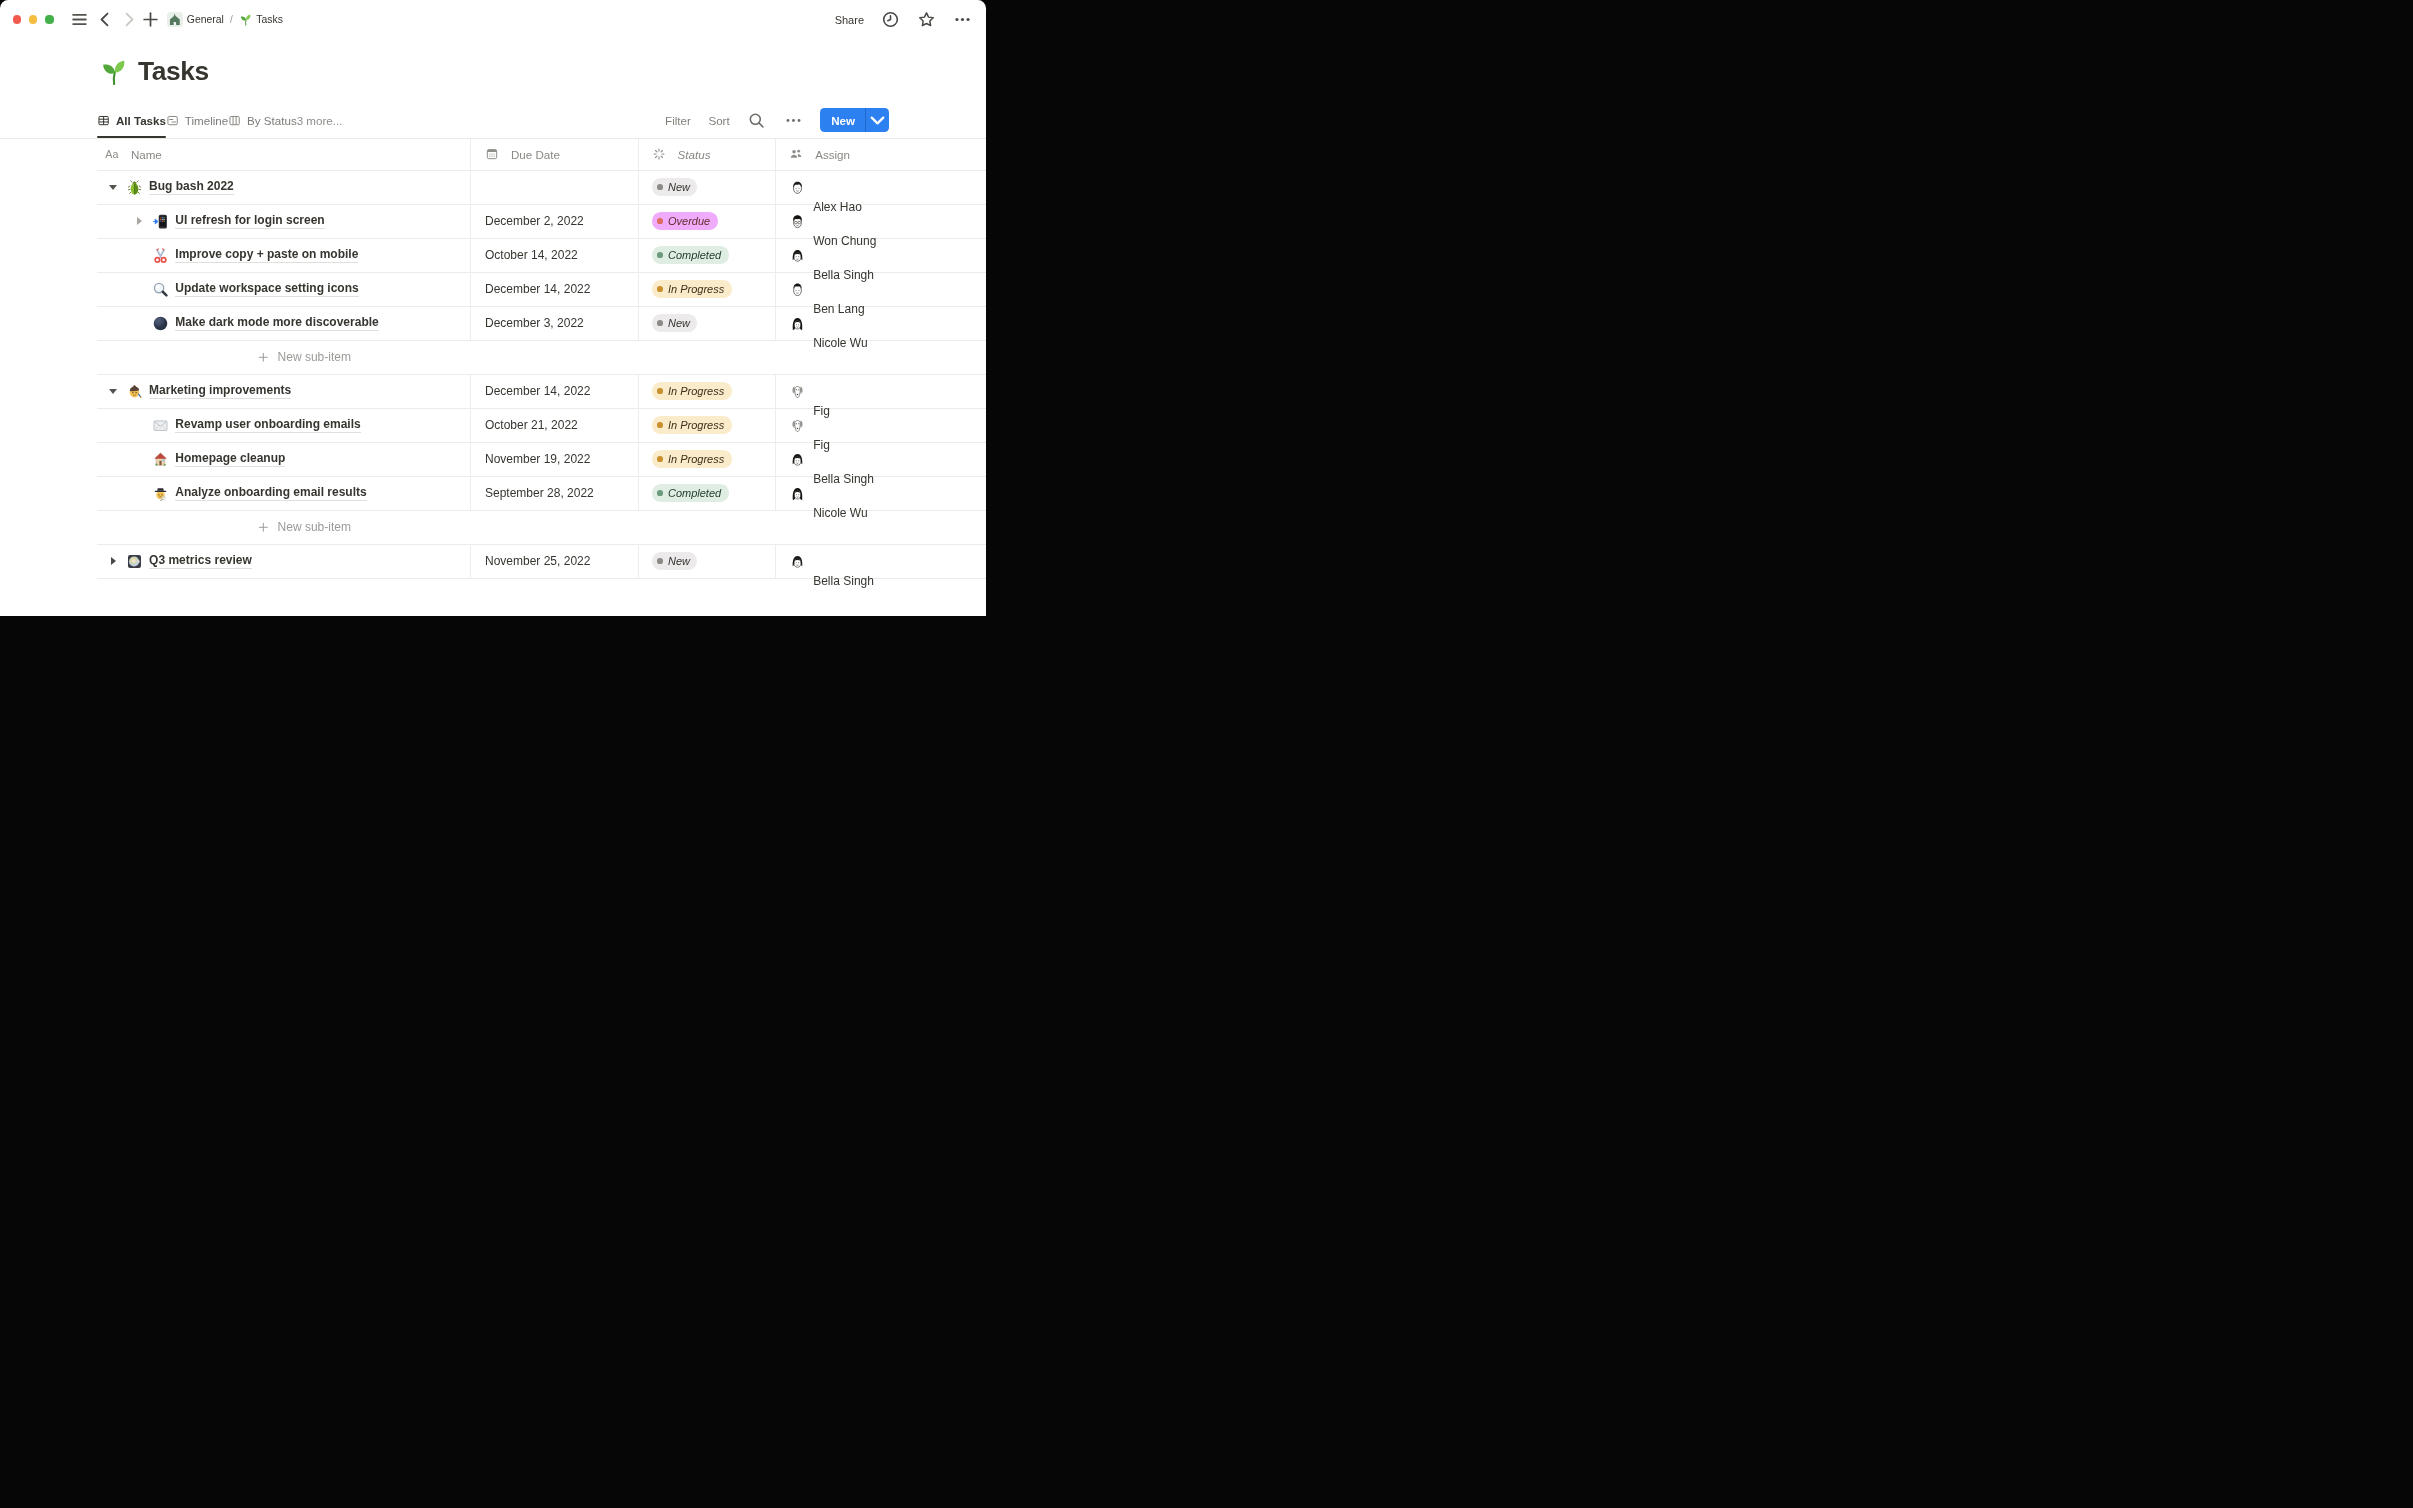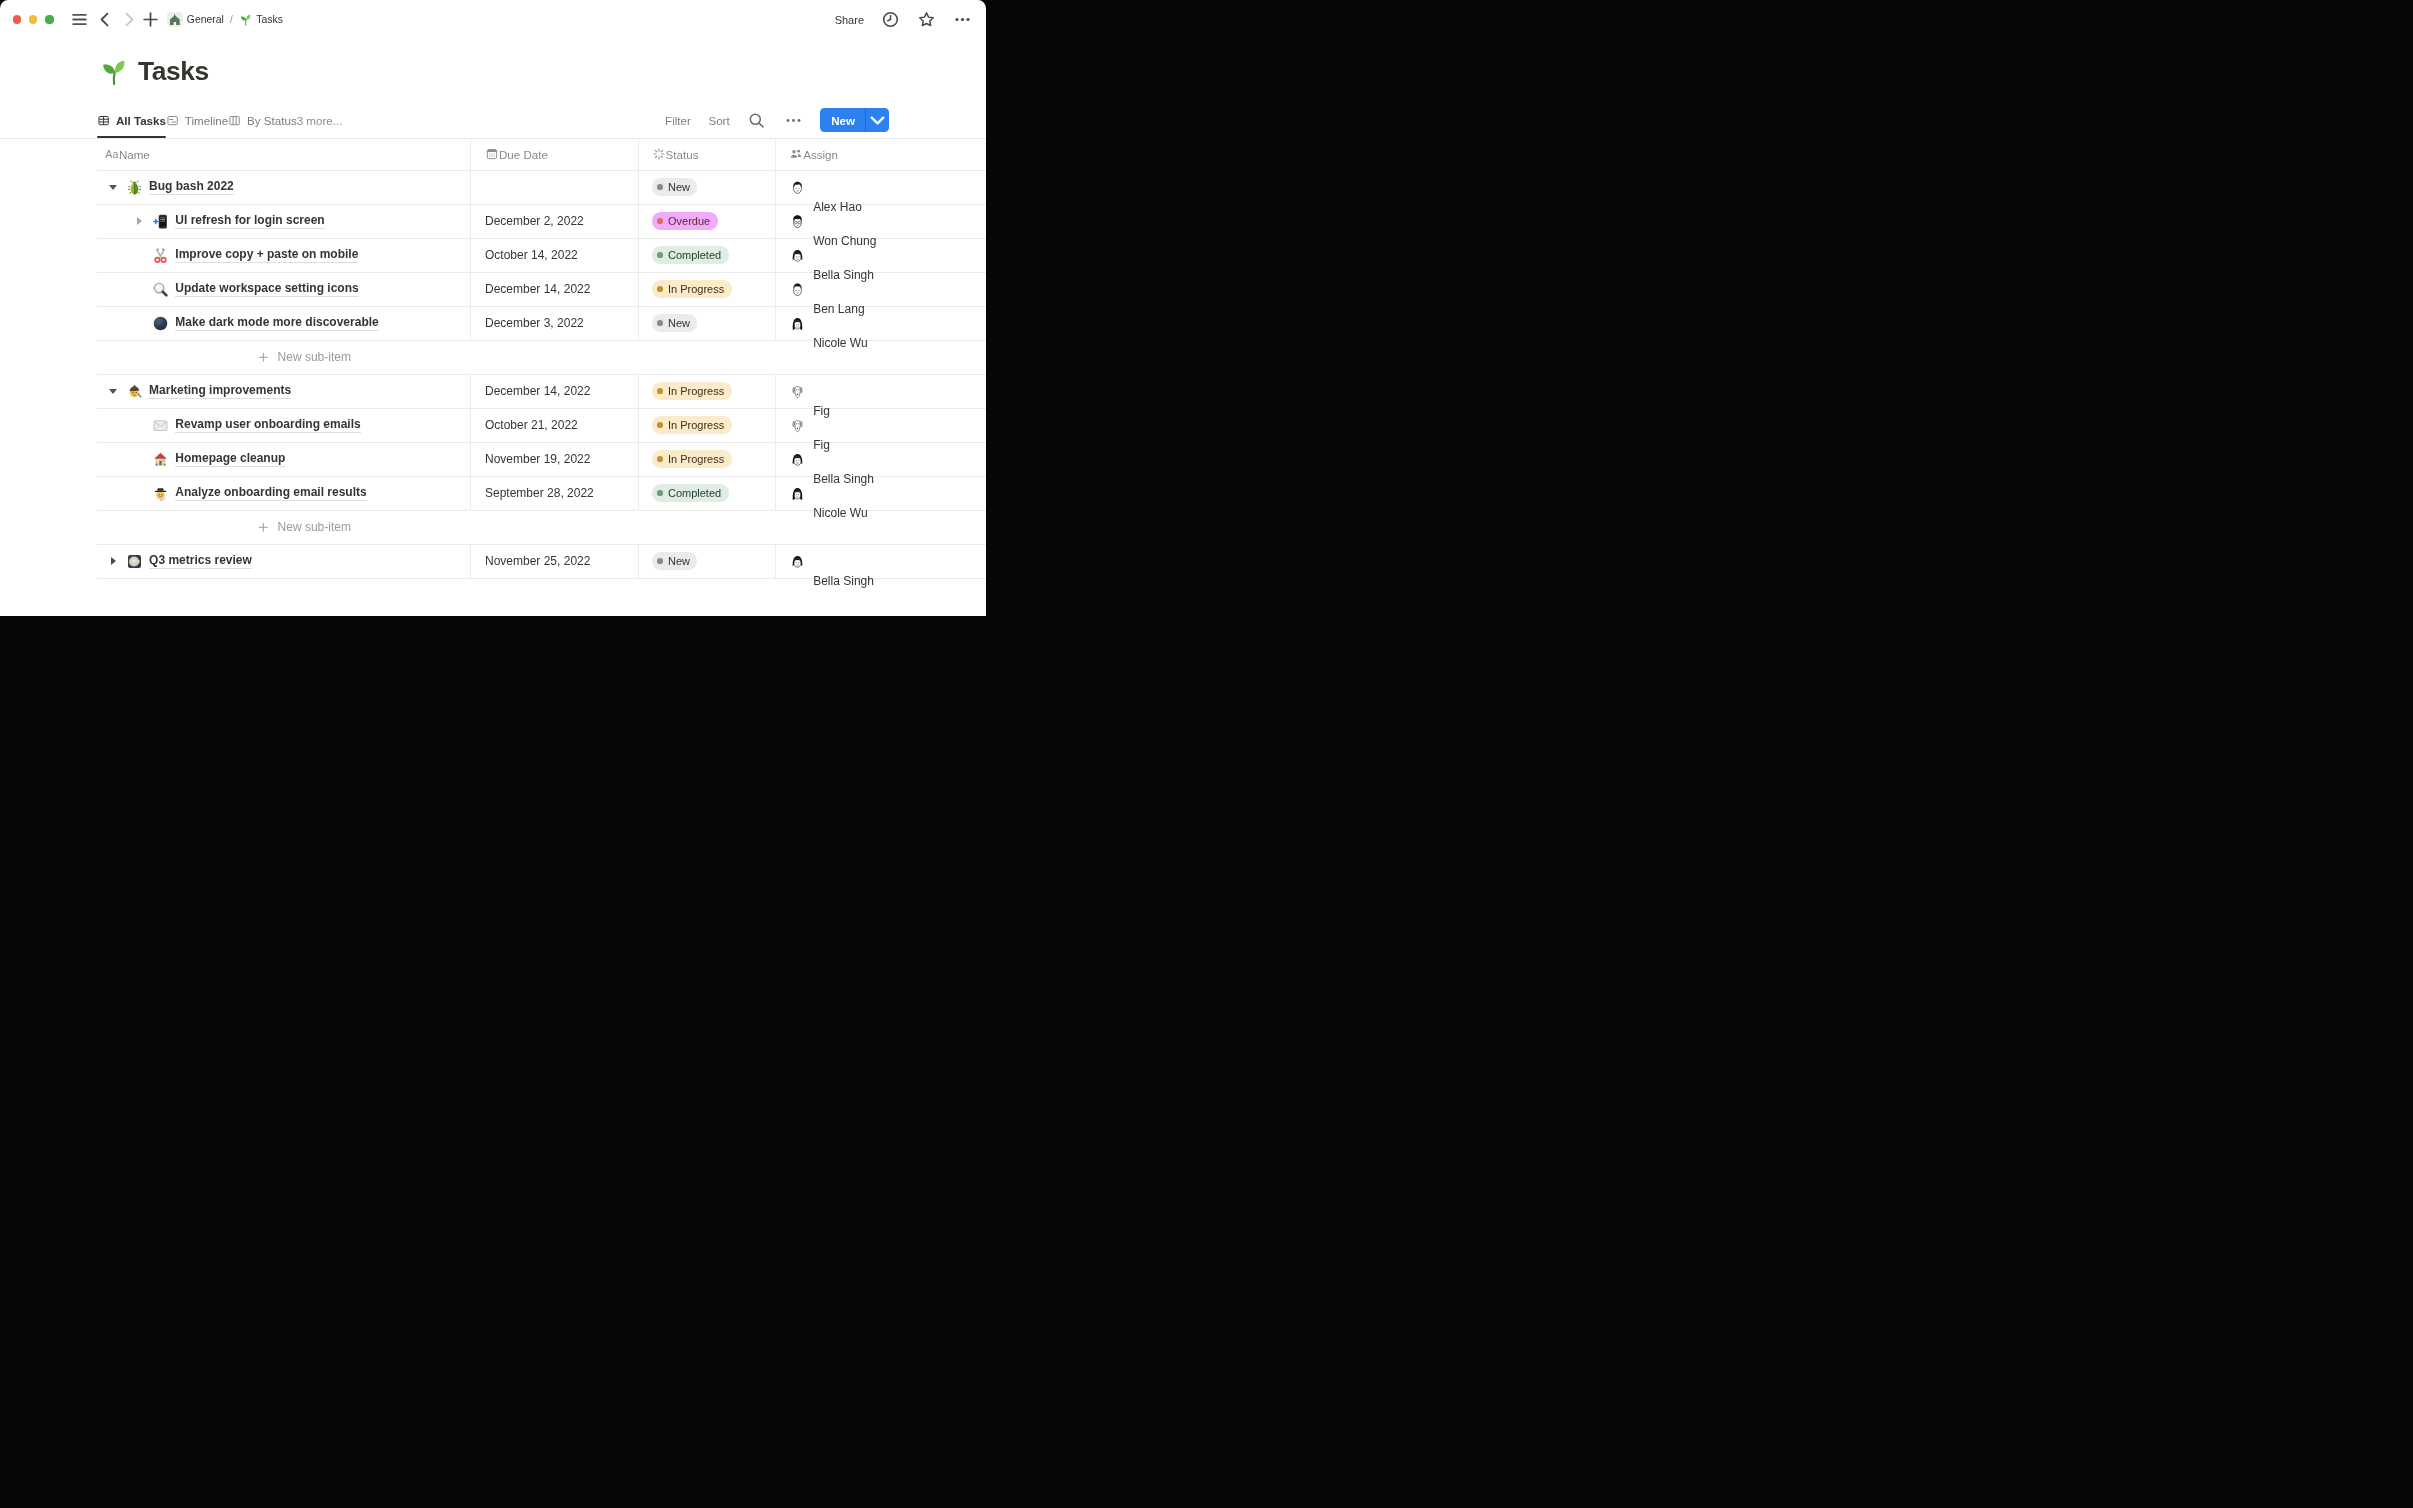--- a/index.html
+++ b/index.html
@@ -46,26 +46,26 @@
   .newbtn .nb-main{ display:flex; align-items:center; padding:0 10px 0 10.7px; font-size:11.6px; font-weight:600; }
   .newbtn .nb-split{ display:flex; align-items:center; justify-content:center; width:24px;
                      border-left:0.6px solid rgba(10,60,130,.35); }
 
   
   .table{ margin-left:97px; }
   .trow{ display:flex; border-bottom:0.6px solid #EBEBE9; align-items:stretch; }
   .cell{ display:flex; align-items:center; }
   .c-name{ width:374px; }
   .c-due{ width:168px; padding-left:14px; }
-  .c-status{ width:137px; padding-left:12.6px; }
+  .c-status{ width:137px; padding-left:12.6px;font-style:italic; }
   .c-assign{ flex:1; padding-left:13.2px; }
   .vline{ border-right:0.6px solid #EDEDEB; }
 
   .thead{ height:32px; }
-  .thead .hcell{ color:#8A8884; font-size:11.6px; gap:0; }
+  .thead .hcell{ color:#8A8884; font-size:11.6px; gap:12px; }
   .thead .c-name{ padding-left:8.2px; }
   .hicon{ display:inline-flex; width:14px; height:14px; align-items:center; justify-content:center; }
   .aa{ font-size:10.7px; color:#8F8D89; letter-spacing:0.3px; }
 
   .task-row{ height:34px; }
   .subitem-row{ height:34px; color:#9B9A97; cursor:pointer; }
   .subitem-row .cell{ width:100%; padding-left:160px; gap:8px; font-size:12px; }
 
   .indent{ display:inline-block; height:0.6px; }
   .togglebox{ width:15px; display:inline-flex; align-items:center; justify-content:center; cursor:pointer; flex:none; }

